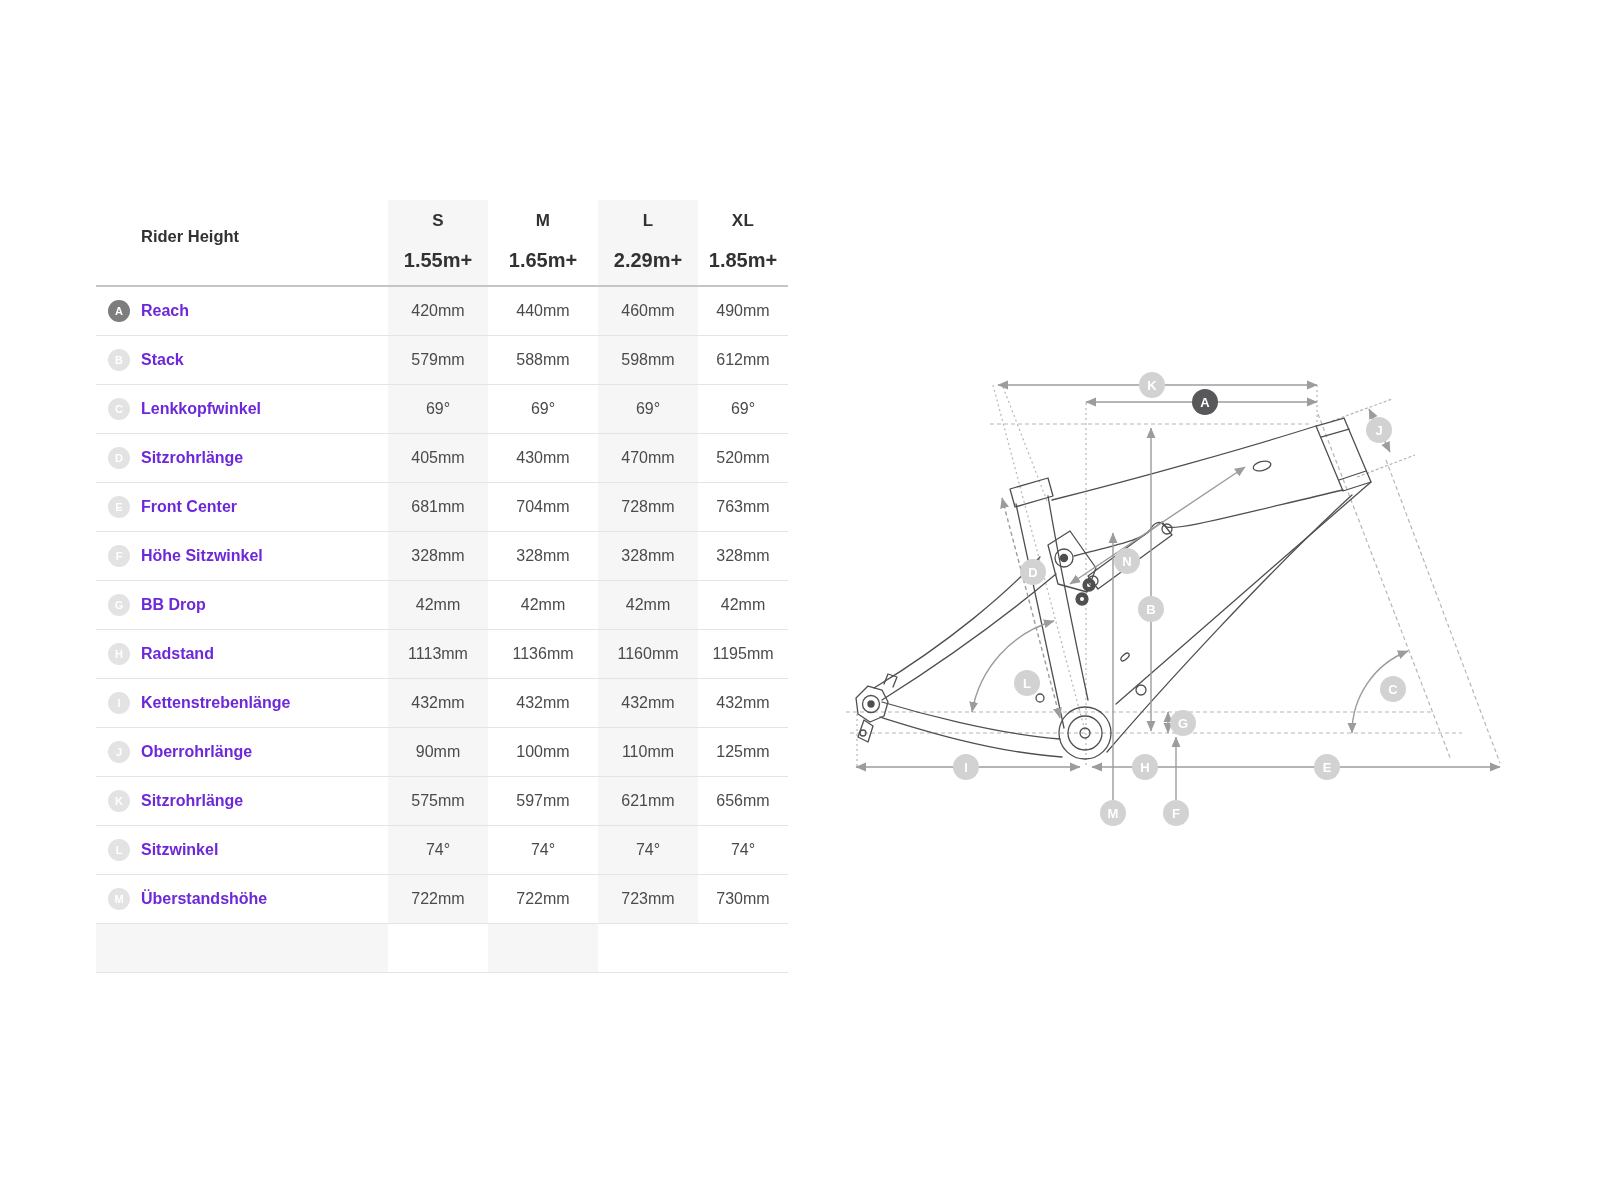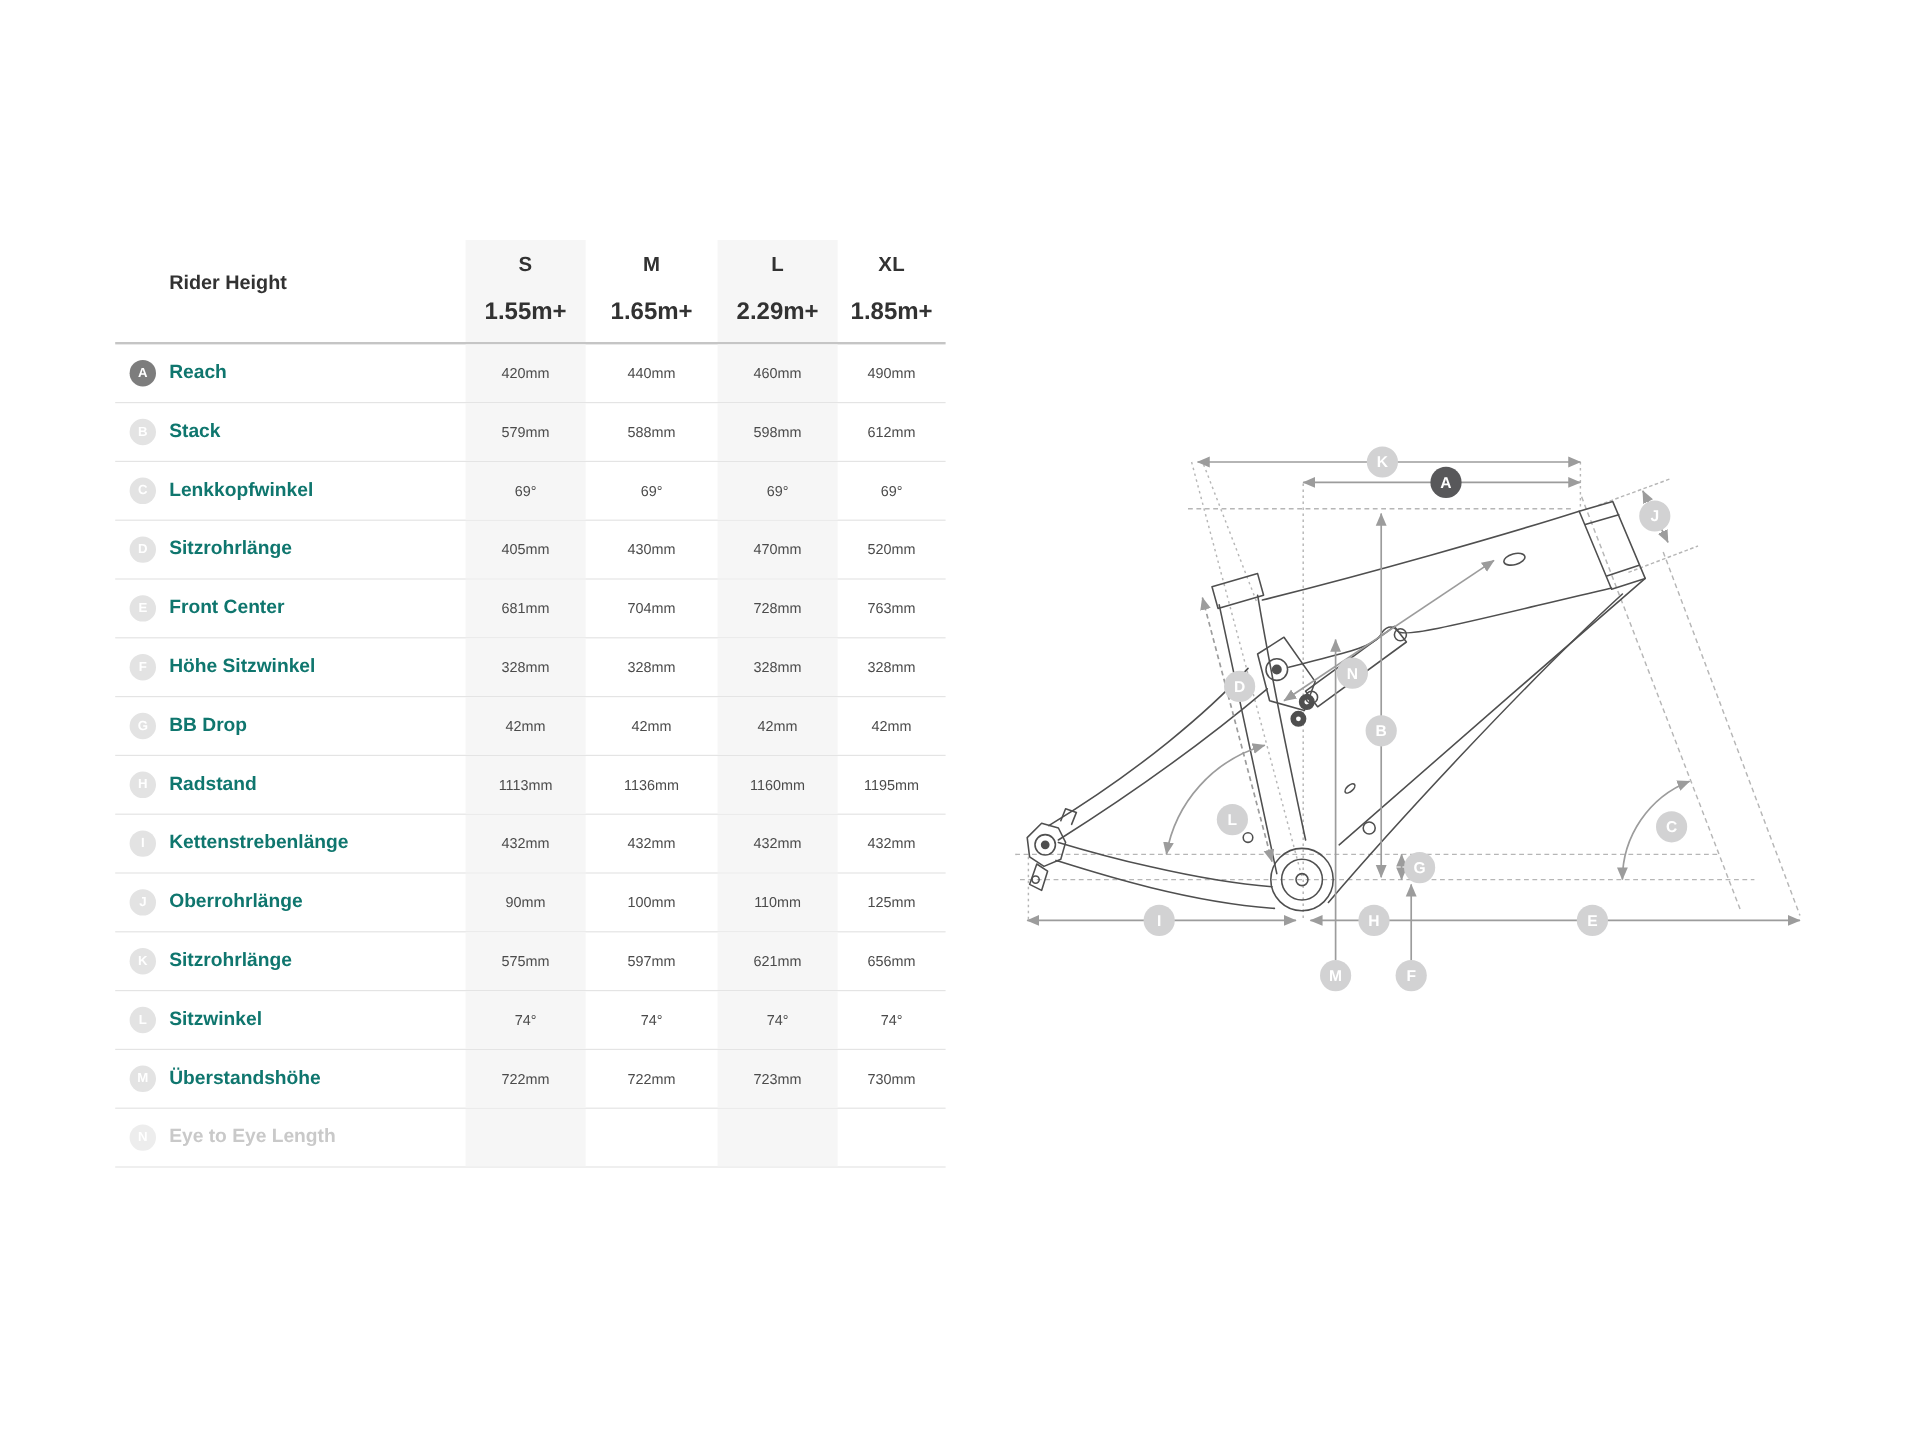--- a/index.html
+++ b/index.html
@@ -20,24 +20,24 @@
   .rider-cell { display:flex; align-items:center; padding:0 0 13px 45px; }
   .rider-label { font-size:16.5px; font-weight:bold; color:#323232; }
 
   .trow { height:49px; border-bottom:1px solid #e4e4e4; }
   .label-cell { display:flex; align-items:center; padding-left:12px; }
   .badge { width:22px; height:22px; border-radius:50%; background:#e3e3e3;
            color:#ffffff; font-size:11px; font-weight:bold; display:flex;
            align-items:center; justify-content:center; flex:0 0 22px; }
   .trow.hl .badge { background:#7d7d7d; }
   .trow.off .badge { background:#ededed; }
-  .row-label { margin-left:11px; font-size:16px; font-weight:bold; color:#0f766e; }
+  .row-label { margin-left:11px; font-size:16px; font-weight:bold; color:#6d28d9; }
   .trow.off .row-label { color:#c9c9c9; }
   .val-cell { display:flex; align-items:center; justify-content:center;
-              font-size:12px; color:#4b4b4b; }
+              font-size:16px; color:#4b4b4b; }
 
   
   #frame-diagram { position:absolute; left:830px; top:350px; }
   .badge-txt { font:bold 13px "Liberation Sans", sans-serif; fill:#ffffff;
                text-anchor:middle; }
 </style>
 </head>
 <body>
 
 <div id="stage">
@@ -190,24 +190,20 @@
           <div class="label-cell">
             <span class="badge">M</span>
             <span class="row-label">Überstandshöhe</span>
           </div>
           <div class="val-cell band">722mm</div>
           <div class="val-cell">722mm</div>
           <div class="val-cell band">723mm</div>
           <div class="val-cell">730mm</div>
         </div>
         <div class="grid-row trow off">
-          <div class="label-cell">
-            <span class="badge">N</span>
-            <span class="row-label">Eye to Eye Length</span>
-          </div>
           <div class="val-cell band"></div>
           <div class="val-cell"></div>
           <div class="val-cell band"></div>
           <div class="val-cell"></div>
         </div>
       </div>
   </div>
 
   <svg id="frame-diagram" width="690" height="480" viewBox="830 350 690 480">
     <defs>

